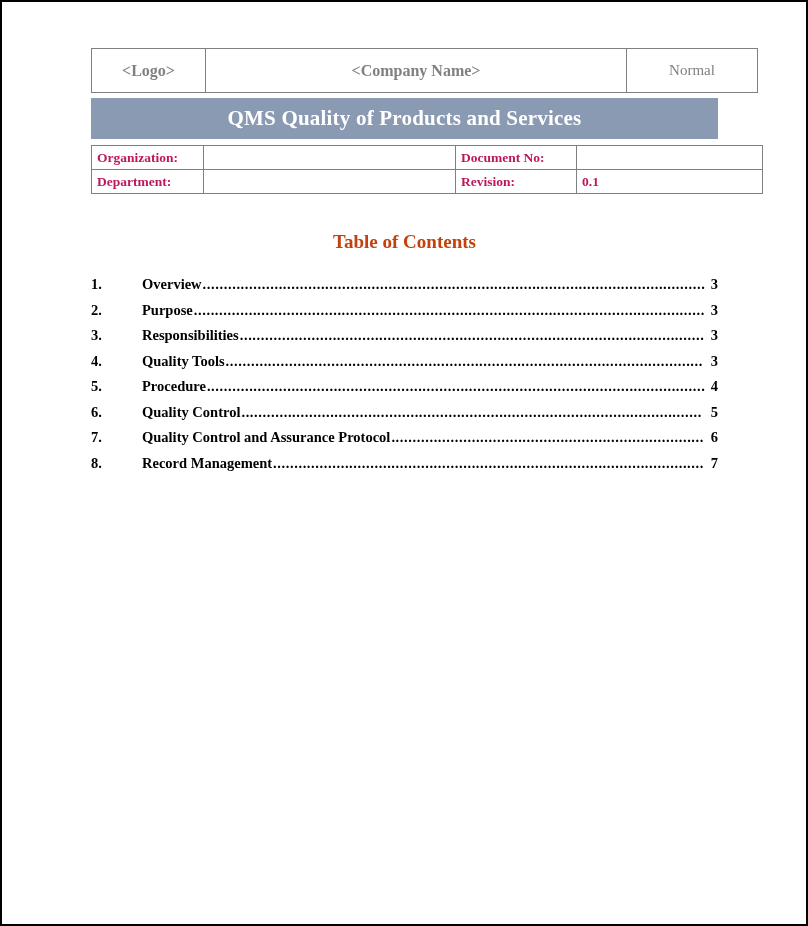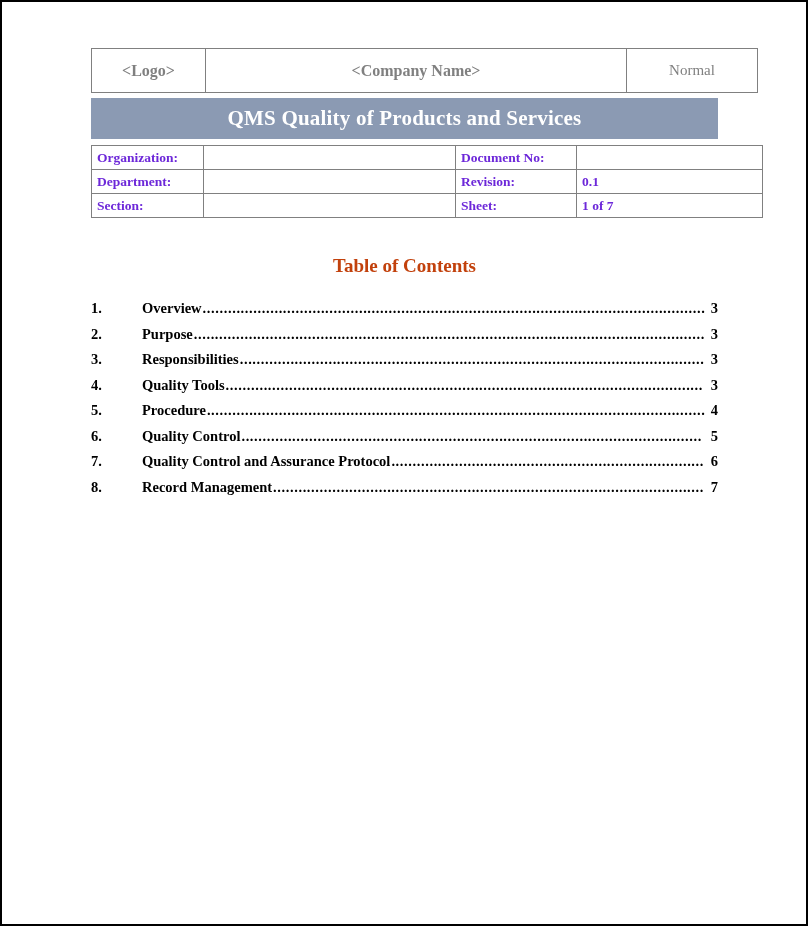--- a/index.html
+++ b/index.html
@@ -81,21 +81,21 @@
     width: 100%;
     border-collapse: collapse;
     table-layout: fixed;
   }
   .meta-table td {
     border: 1px solid #808080;
     height: 23px;
     padding: 0 5px;
     vertical-align: middle;
     font-size: 13.5px;
-    color: #6d28d9;
+    color: #be185d;
   }
   .meta-label {
     font-weight: bold;
   }
   .col-label-1 { width: 101px; }
   .col-value-1 { width: 241px; }
   .col-label-2 { width: 110px; }
   .col-value-2 { width: 175px; }
 
   
@@ -169,26 +169,20 @@
           <td class="col-value-1"></td>
           <td class="meta-label col-label-2">Document No:</td>
           <td class="col-value-2"></td>
         </tr>
         <tr>
           <td class="meta-label col-label-1">Department:</td>
           <td class="col-value-1"></td>
           <td class="meta-label col-label-2">Revision:</td>
           <td class="col-value-2 meta-label">0.1</td>
         </tr>
-        <tr>
-          <td class="meta-label col-label-1">Section:</td>
-          <td class="col-value-1"></td>
-          <td class="meta-label col-label-2">Sheet:</td>
-          <td class="col-value-2 meta-label">1 of 7</td>
-        </tr>
       </tbody>
     </table>
 
     <div class="toc-heading">Table of Contents</div>
 
     <table class="toc-list">
       <tbody>
           <tr>
             <td class="toc-num">1.</td>
             <td class="toc-entry"><span class="toc-title">Overview</span><span class="toc-dots">.......................................................................................................................</span></td>

